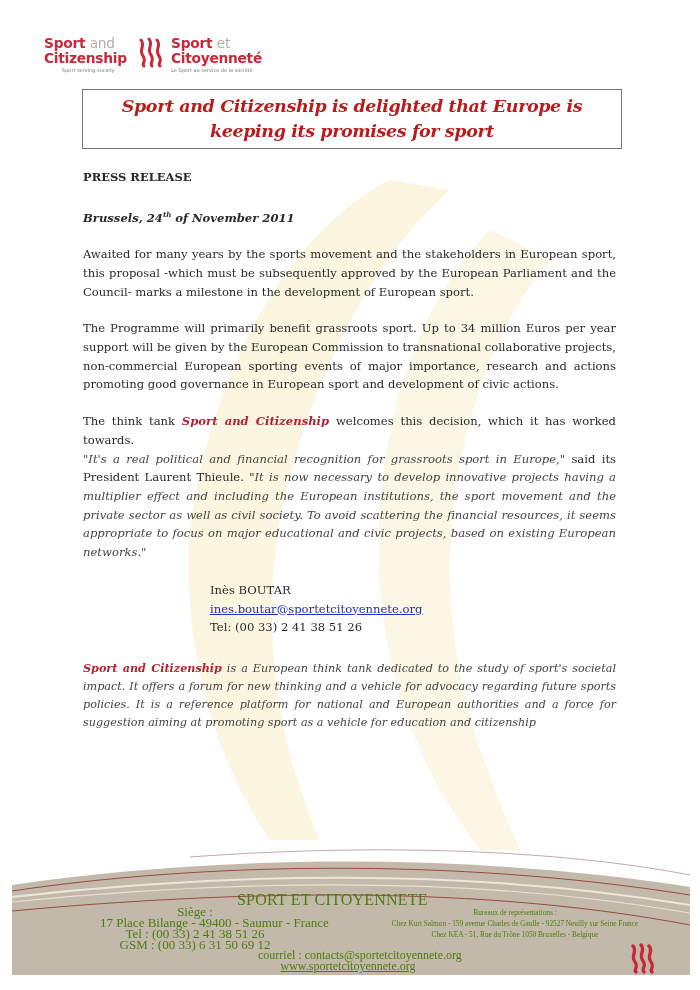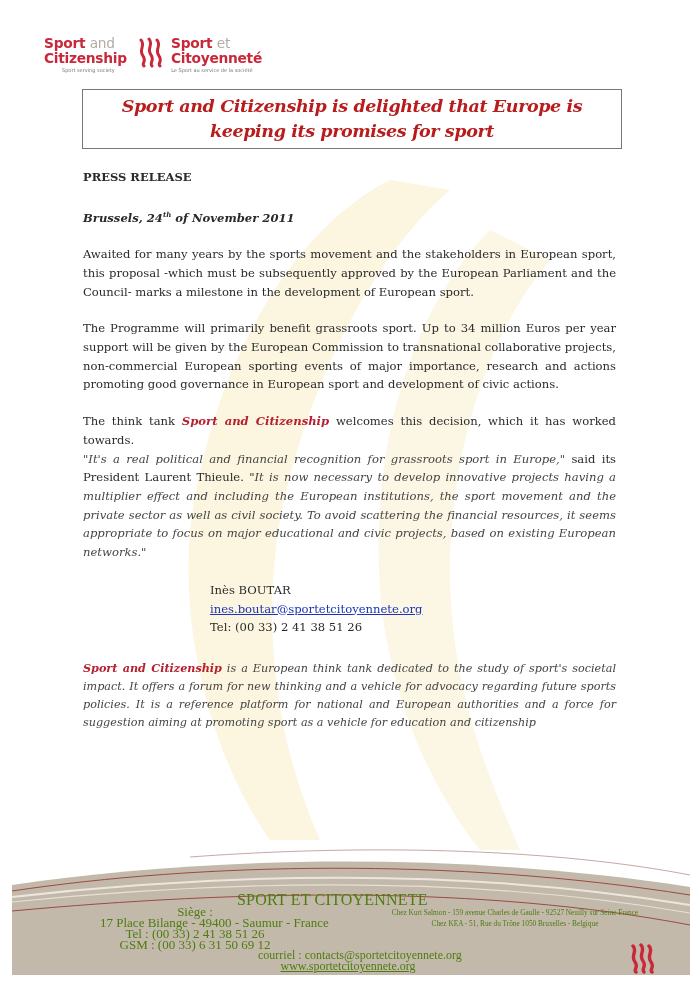--- a/index.html
+++ b/index.html
@@ -113,20 +113,21 @@
 <div class="footer-text ft-title">SPORT ET CITOYENNETE</div>
 
 <div class="footer-text ft-hq">
   <div>Siège :</div>
   <div>17 Place Bilange -  49400 - Saumur - France</div>
   <div>Tel : (00 33)  2 41 38 51 26</div>
   <div>GSM : (00 33) 6 31 50 69 12</div>
 </div>
 
 <div class="footer-text ft-offices">
+  <div>Bureaux de représentations :</div>
   <div>Chez Kurt Salmon - 159 avenue Charles de Gaulle - 92527 Neuilly sur Seine France</div>
   <div>Chez KEA - 51, Rue du Trône  1050 Bruxelles - Belgique</div>
 </div>
 
 <div class="footer-text ft-email-left">contacts@sportetcitoyennete</div>
 
 <div class="footer-text ft-courriel">
   <div>courriel : contacts@sportetcitoyennete.org</div>
   <div class="web">www.sportetcitoyennete.org</div>
 </div>

